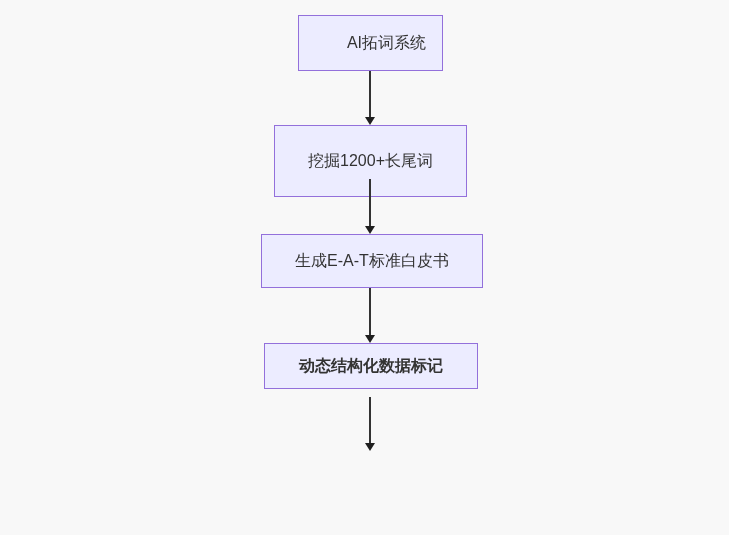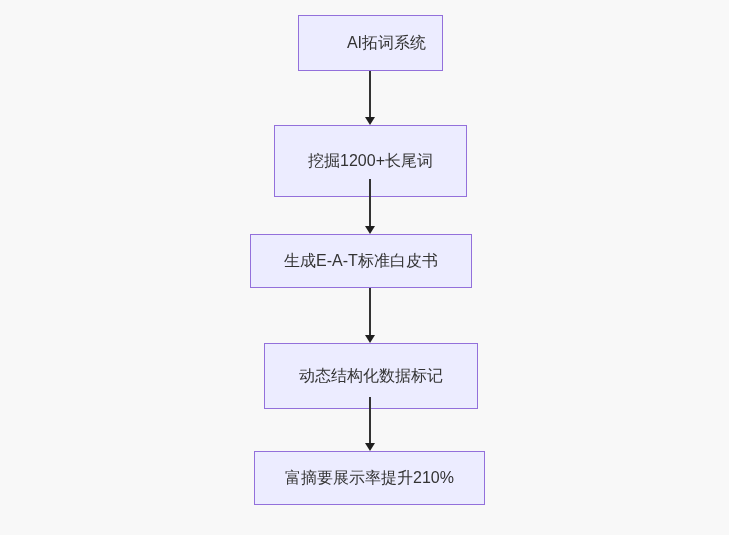--- a/index.html
+++ b/index.html
@@ -28,22 +28,22 @@
     background: #ECECFF;
     border: 1.4px solid #9370DB;
     color: #333333;
     font-size: 16px;
     line-height: 1;
     white-space: nowrap;
     text-align: center;
   }
   .node-1 { left: 298px; top: 15px;  width: 145px; height: 56px; padding-left: 32px; }
   .node-2 { left: 274px; top: 125px; width: 193px; height: 72px; }
-  .node-3 { left: 250px; top: 234px; width: 222px; height: 54px; }
-  .node-4 { left: 264px; top: 343px; width: 214px; height: 66px; }
+  .node-3 { left: 261px; top: 234px; width: 222px; height: 54px; }
+  .node-4 { left: 264px; top: 343px; width: 214px; height: 46px; font-weight: bold; }
   .node-5 { left: 254px; top: 451px; width: 231px; height: 54px; }
 
   .edge {
     position: absolute;
     left: 364px;
     width: 12px;
   }
   .edge-1 { top: 71px;  height: 54px; }
   .edge-2 { top: 179px; height: 55px; }
   .edge-3 { top: 288px; height: 55px; }
@@ -101,17 +101,14 @@
 
   <div class="node node-4">
     <span>动态结构化数据标记</span>
   </div>
 
   <div class="edge edge-4">
     <div class="line"></div>
     <div class="head"></div>
   </div>
 
-  <div class="node node-5">
-    <span>富摘要展示率提升210%</span>
-  </div>
 
 </div>
 
 </body></html>

